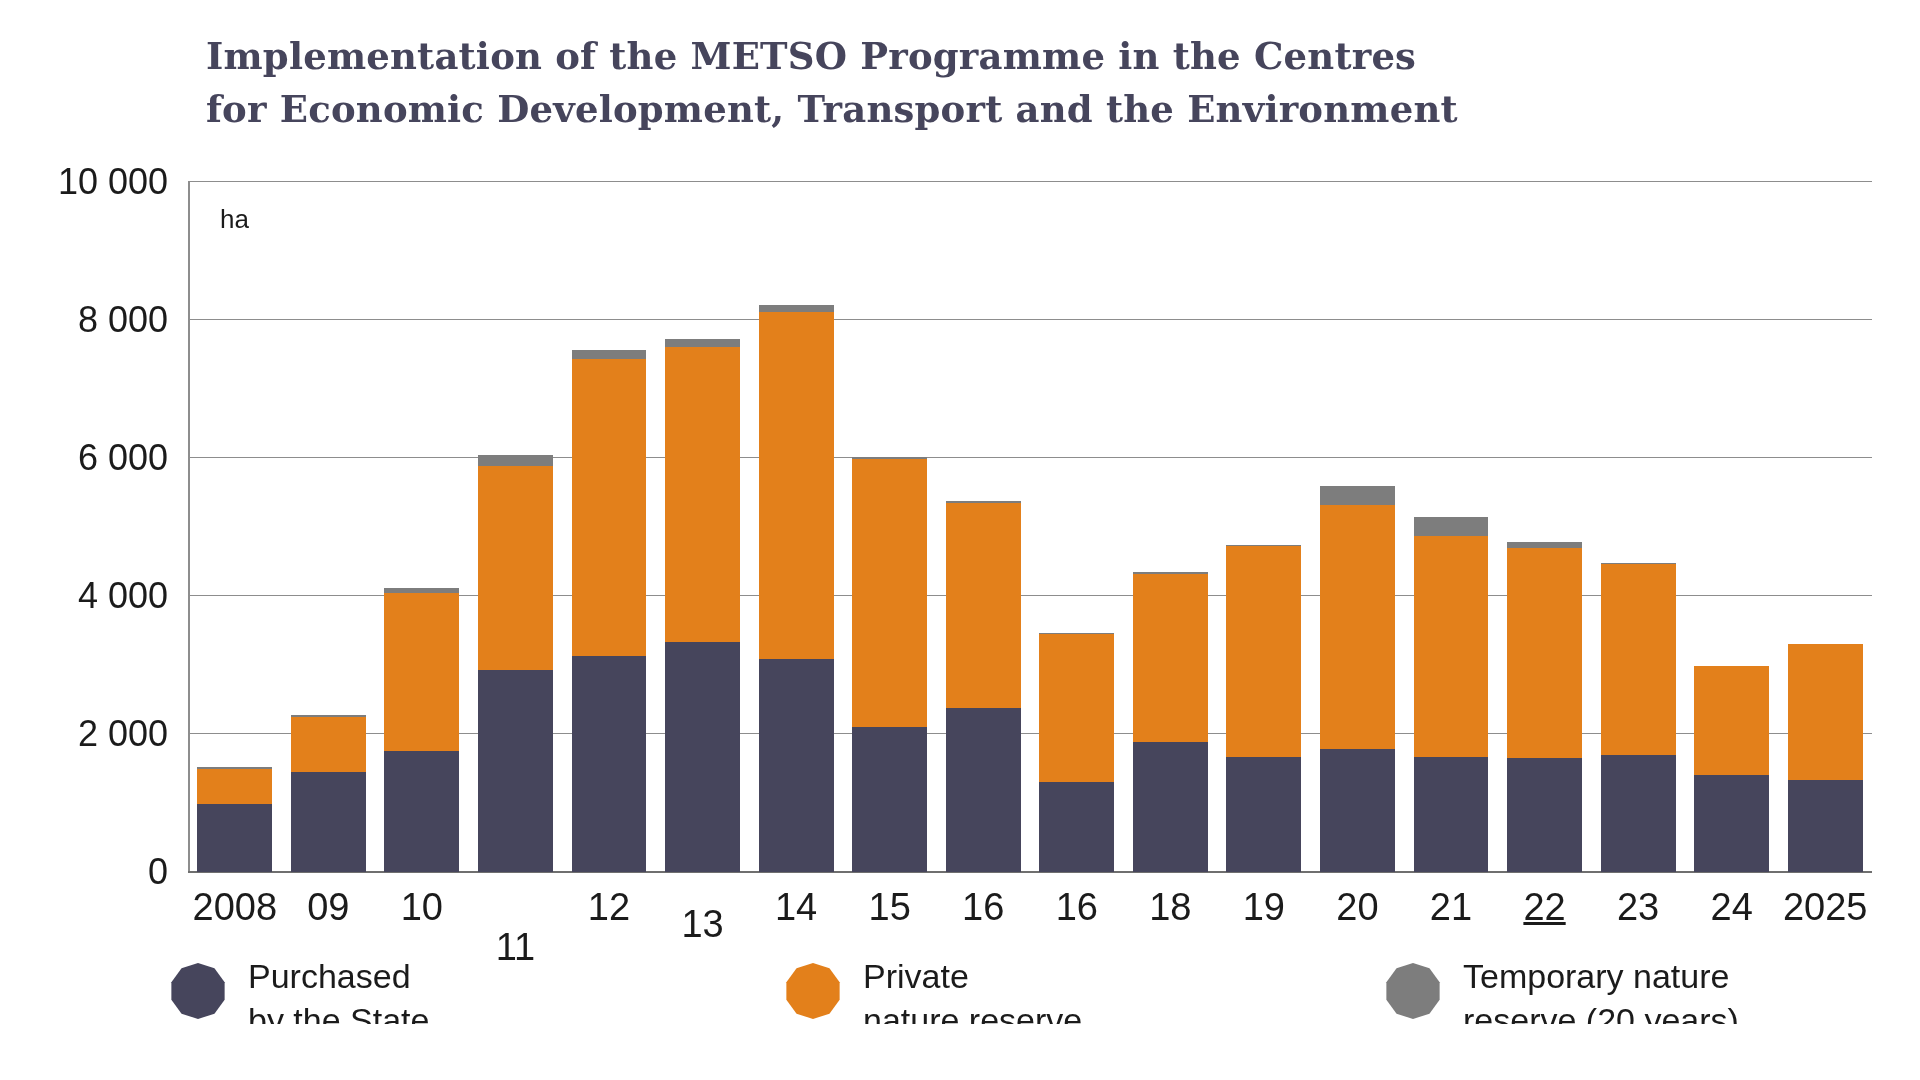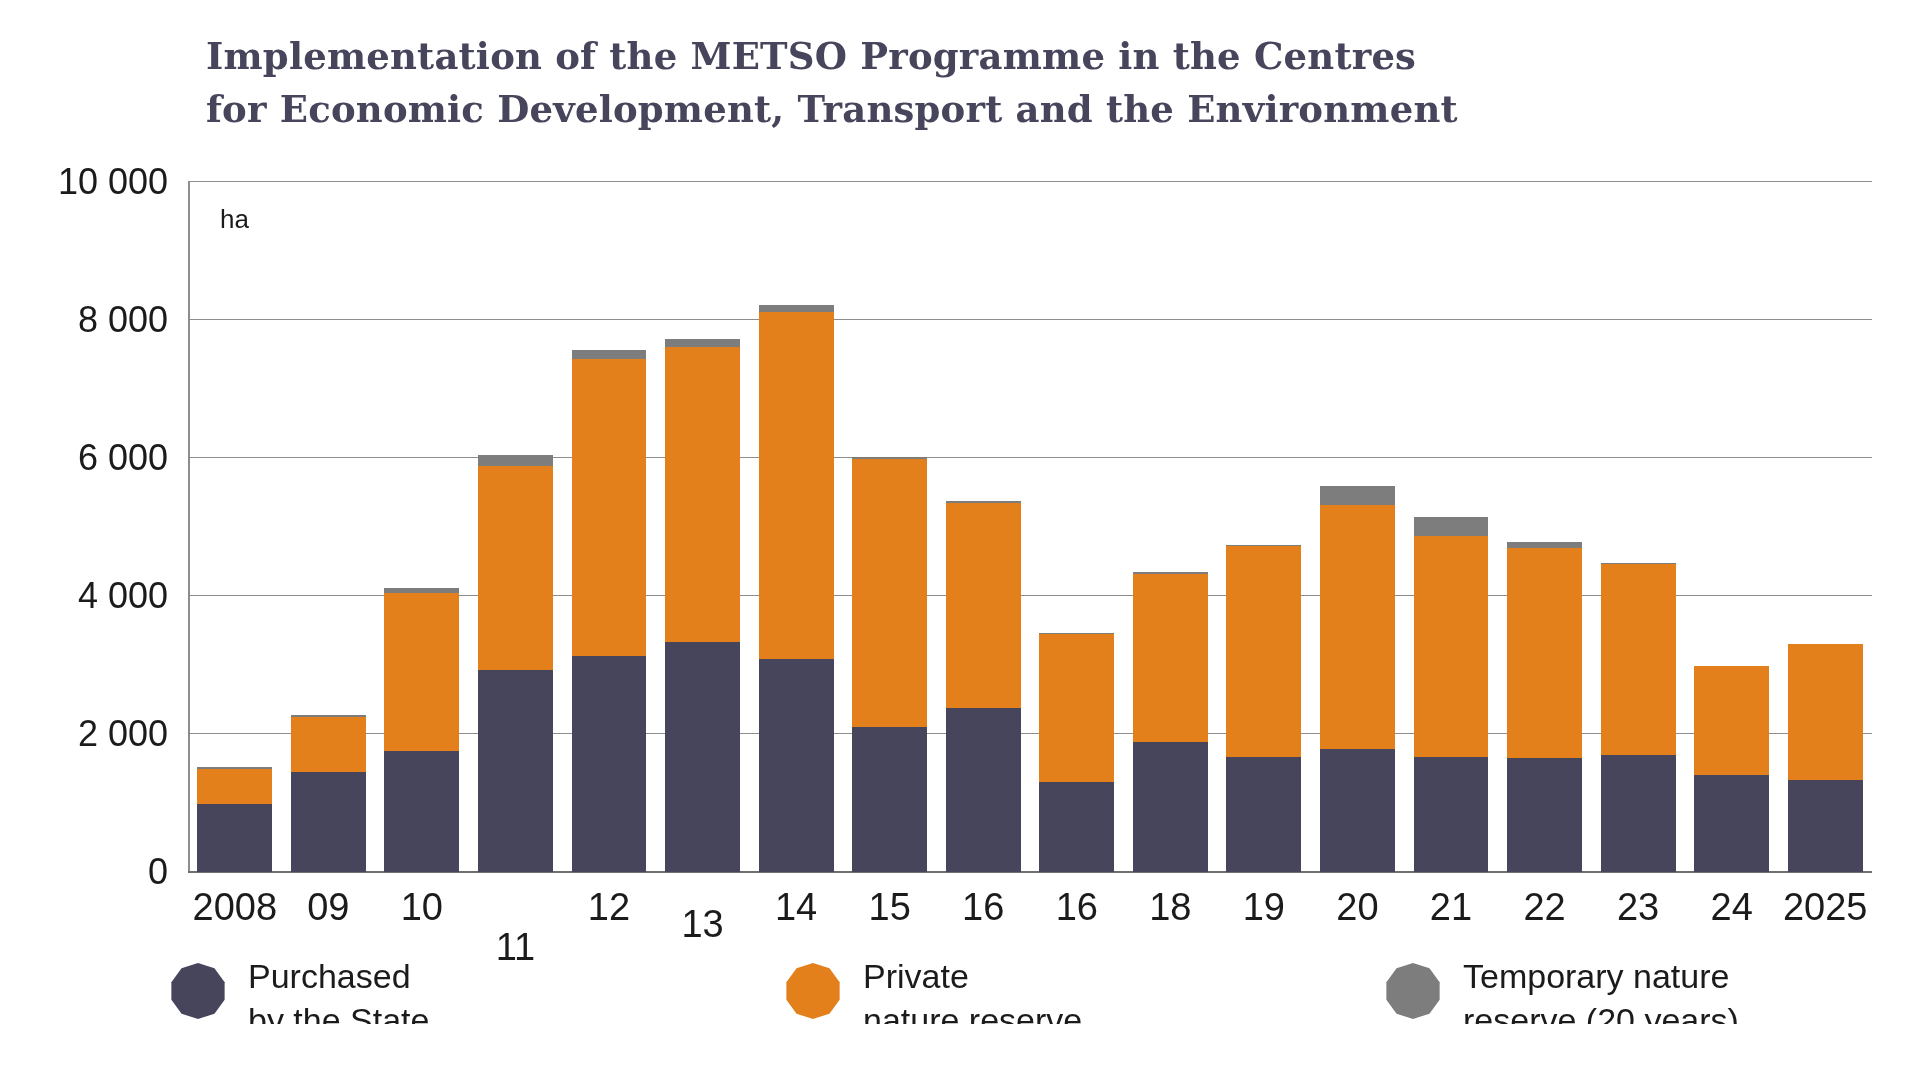--- a/index.html
+++ b/index.html
@@ -257,21 +257,21 @@
         <div class="xtick" style="left: 374.222px; width: 93.5556px;">12</div>
         <div class="xtick" style="left: 467.778px; width: 93.5556px; margin-top: 17px;">13</div>
         <div class="xtick" style="left: 561.333px; width: 93.5556px;">14</div>
         <div class="xtick" style="left: 654.889px; width: 93.5556px;">15</div>
         <div class="xtick" style="left: 748.444px; width: 93.5556px;">16</div>
         <div class="xtick" style="left: 842px; width: 93.5556px;">16</div>
         <div class="xtick" style="left: 935.556px; width: 93.5556px;">18</div>
         <div class="xtick" style="left: 1029.11px; width: 93.5556px;">19</div>
         <div class="xtick" style="left: 1122.67px; width: 93.5556px;">20</div>
         <div class="xtick" style="left: 1216.22px; width: 93.5556px;">21</div>
-        <div class="xtick" style="left: 1309.78px; width: 93.5556px;">22</div>
+        <div class="xtick" style="left: 1309.78px; width: 93.5556px; text-decoration: underline;">22</div>
         <div class="xtick" style="left: 1403.33px; width: 93.5556px;">23</div>
         <div class="xtick" style="left: 1496.89px; width: 93.5556px;">24</div>
         <div class="xtick" style="left: 1590.44px; width: 93.5556px;">2025</div>
       </div>
   </div>
 
   <div id="legend">
       <div class="legend-item" style="left: 0px;">
         <span class="legend-marker">
           <svg width="56" height="56" viewBox="0 0 56 56">

